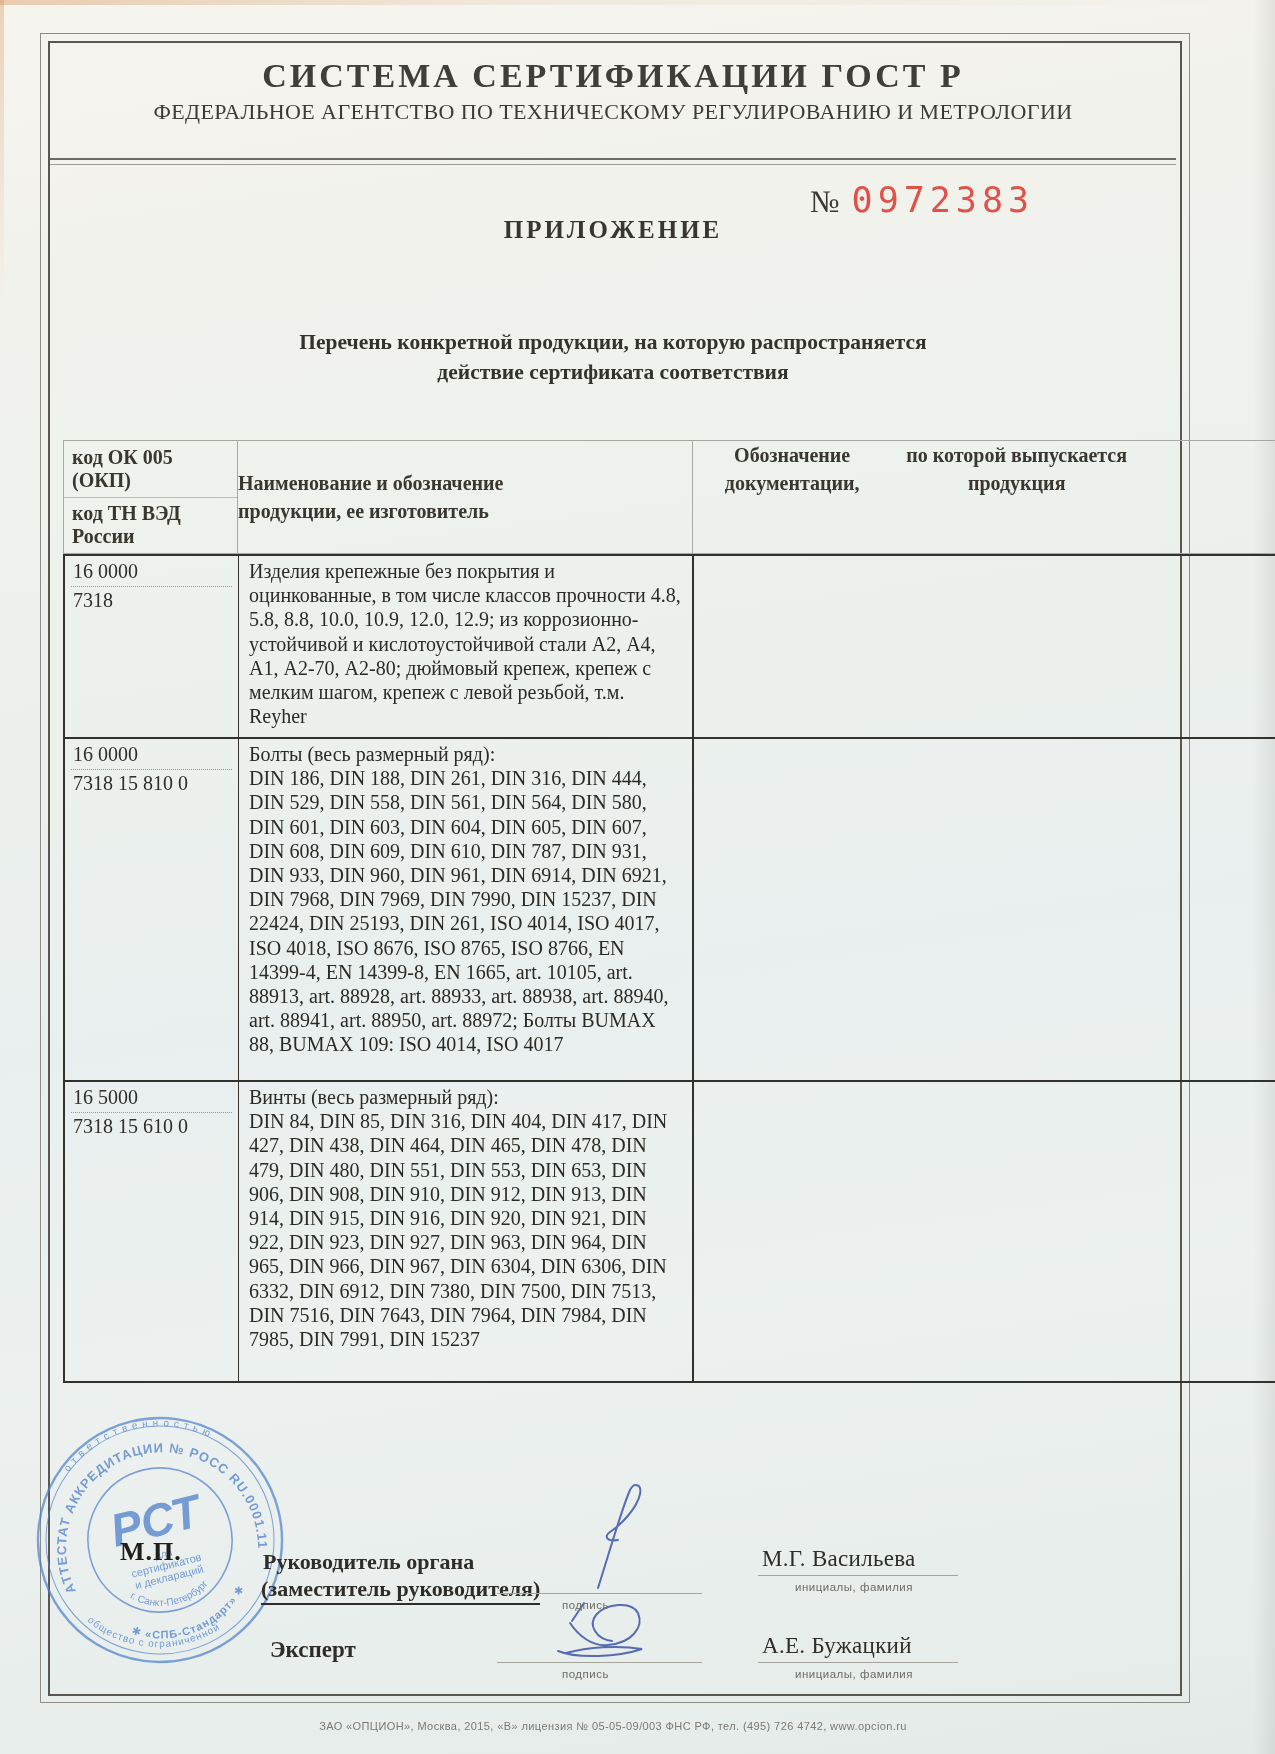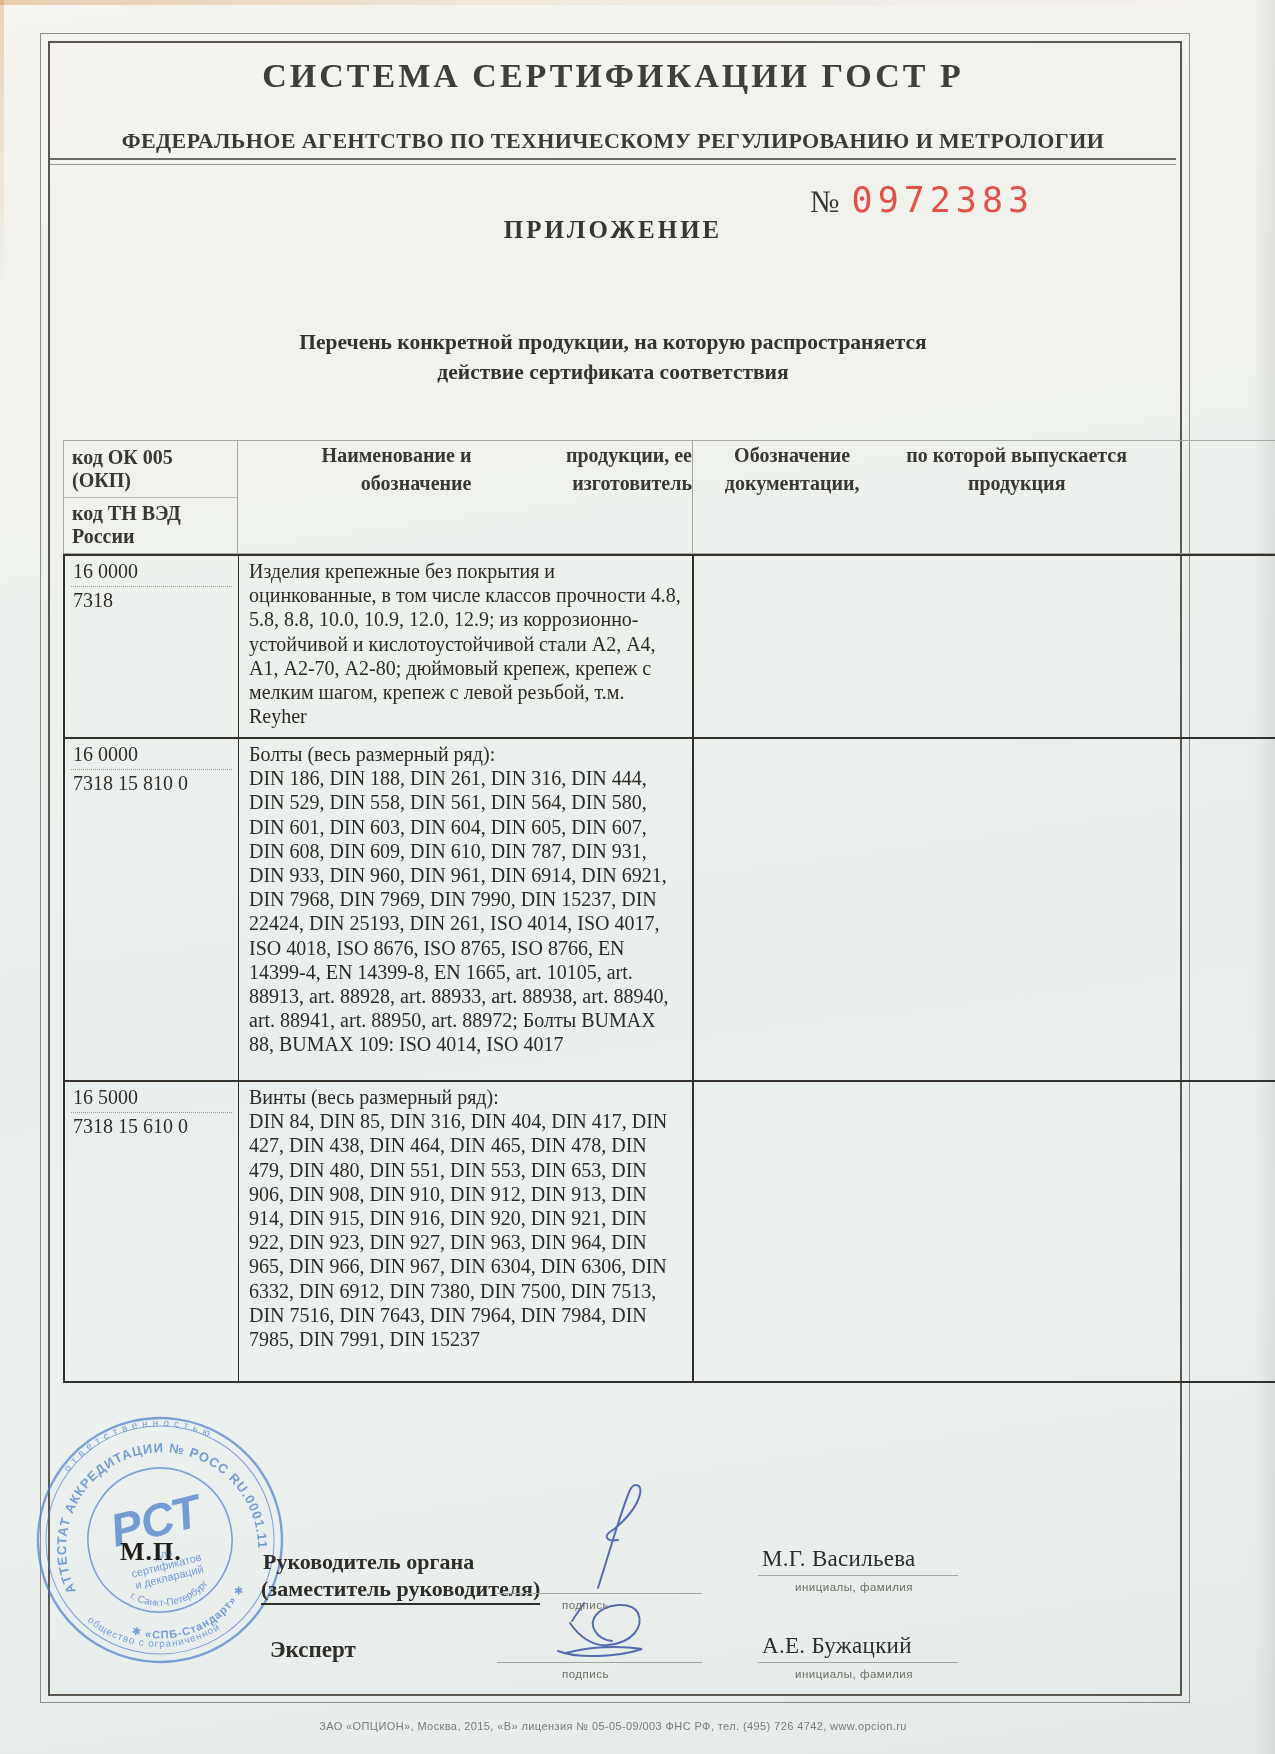--- a/index.html
+++ b/index.html
@@ -32,22 +32,22 @@
     border:2px solid #59574f;
   }
 
   .t-center{text-align:center;}
 
   .title1{
     position:absolute;left:48px;top:57px;width:1130px;
     font-size:34px;font-weight:bold;letter-spacing:3px;color:#403e39;
   }
   .title2{
-    position:absolute;left:48px;top:128px;width:1130px;
-    font-size:22px;font-weight:bold;letter-spacing:.4px;color:#3c3a35;
+    position:absolute;left:48px;top:99px;width:1130px;
+    font-size:22px;font-weight:normal;letter-spacing:.4px;color:#3c3a35;
   }
   .header-rule{
     position:absolute;left:50px;top:158px;width:1126px;height:4px;
     border-top:2px solid #6b6a63;border-bottom:1px solid #9c9b93;
   }
 
   .doc-number{
     position:absolute;left:810px;top:180px;width:300px;white-space:nowrap;
   }
   .doc-number .num-sign{font-size:31px;color:#3a3832;}
@@ -78,21 +78,21 @@
   
   .cert-table{position:absolute;left:63px;top:440px;width:1240px;}
   .thead{
     display:flex;height:114px;box-sizing:border-box;
     border:1px solid #a9a8a0;
   }
   .th{box-sizing:border-box;font-weight:bold;font-size:20px;color:#39372f;}
   .th-col1{width:174px;border-right:1px solid #a9a8a0;display:flex;flex-direction:column;}
   .th-col1 .sub{flex:1;display:flex;align-items:center;padding:2px 8px;box-sizing:border-box;}
   .th-col1 .sub:first-child{border-bottom:1px solid #bdbcb4;}
-  .th-col2{width:455px;border-right:1px solid #a9a8a0;display:flex;flex-direction:row;justify-content:center;text-align:right;line-height:28px;}
+  .th-col2{width:455px;border-right:1px solid #a9a8a0;display:flex;flex-direction:column;justify-content:center;text-align:left;line-height:28px;}
   .th-col3{width:449px;display:flex;flex-direction:row;justify-content:center;text-align:center;line-height:28px;}
 
   .tbody{
     box-sizing:border-box;
     border:2px solid #33312b;
   }
   .tr{display:flex;box-sizing:border-box;overflow:hidden;}
   .tr + .tr{border-top:2px solid #33312b;}
   .tr-1{height:181px;}
   .tr-2{height:343px;}

